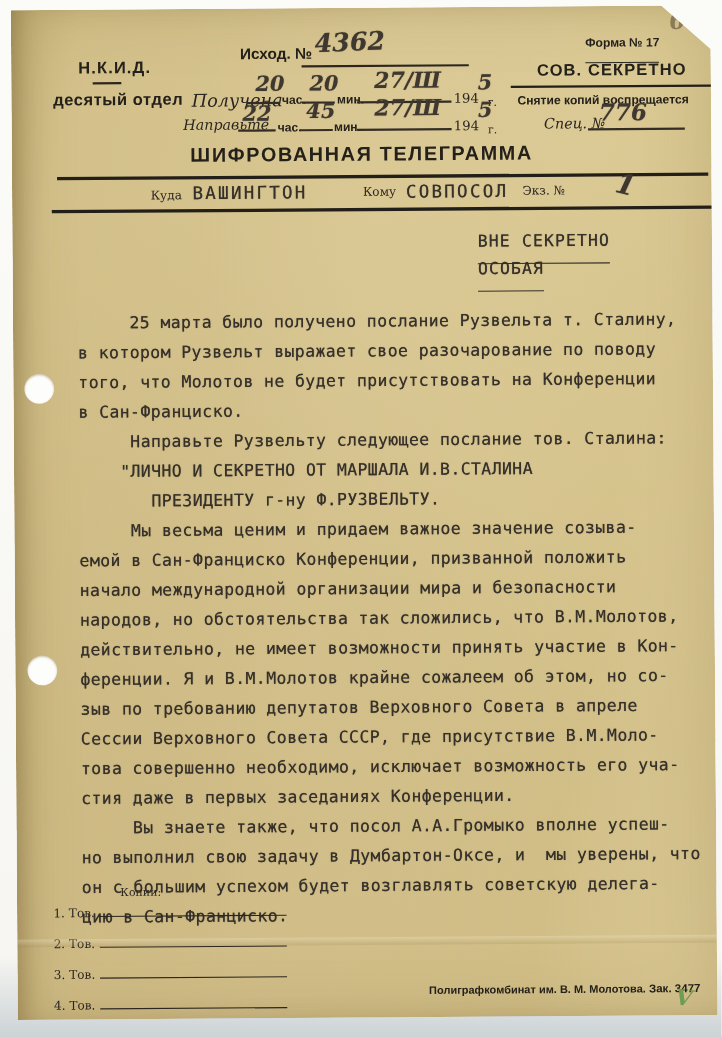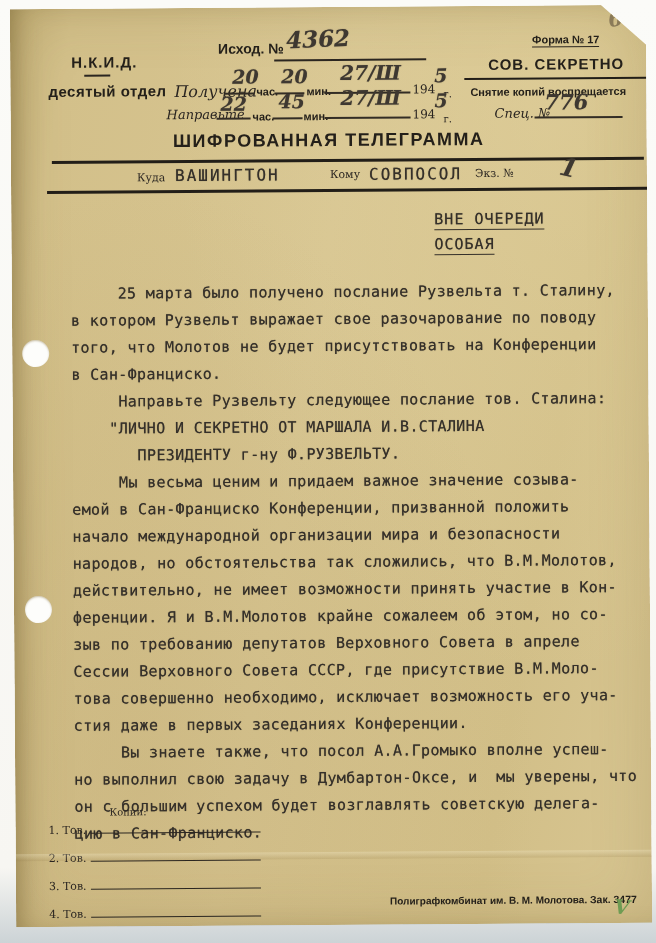--- a/index.html
+++ b/index.html
@@ -23,21 +23,21 @@
   .abs{position:absolute;}
   .typed{font-family:"DejaVu Sans Mono","Liberation Mono",monospace;color:#35302a;
          text-shadow:0 0 .7px rgba(45,40,32,.75);}
   .print{font-family:"Liberation Sans",sans-serif;font-weight:bold;color:#24201a;}
   .serif-sm{font-family:"DejaVu Serif",serif;color:#2a2521;}
   .ital{font-family:"DejaVu Serif",serif;font-style:italic;color:#2a2521;}
   .hand{font-family:"DejaVu Serif",serif;font-style:italic;font-weight:bold;color:#3e3831;
         text-shadow:0 0 1px rgba(60,52,40,.5);}
   .rule{background:#221e18;height:3px;}
   .seg{border-bottom:2px solid #332d25;height:1px;}
-  .typed-u{border-bottom:1.6px solid #35302a;padding-bottom:1px;}
+  .typed-u{border-bottom:1.6px solid #35302a;padding-bottom:11px;}
   .typed-line{white-space:pre;font-size:15px;line-height:27px;letter-spacing:.35px;}
   .hole{width:27px;height:27px;border-radius:50%;background:#fdfdfb;
         box-shadow:inset 0 1px 2px rgba(140,120,70,.45);}
   .crease{left:0;width:100%;height:7px;opacity:.5;
         background:linear-gradient(rgba(255,250,225,.5), rgba(120,95,45,.28));}
   .copy-row{font-family:"DejaVu Serif",serif;font-size:11px;color:#2a2521;}
   .copy-line{display:inline-block;width:170px;border-bottom:1.5px solid #2b2620;
         vertical-align:baseline;margin-left:4px;height:10px;}
 </style>
 </head>
@@ -95,21 +95,21 @@
 
   <div class="abs serif-sm" style="left:126px;top:163px;font-size:11px;">Куда</div>
   <div class="abs typed" style="left:164px;top:158px;font-size:16px;letter-spacing:2px;">ВАШИНГТОН</div>
   <div class="abs serif-sm" style="left:319px;top:161px;font-size:11px;text-align:center;">Кому</div>
   <div class="abs typed" style="left:358px;top:158px;font-size:16px;letter-spacing:2px;">СОВПОСОЛ</div>
   <div class="abs serif-sm" style="left:464px;top:161px;font-size:11px;">Экз. №</div>
   <div class="abs hand" style="left:549px;top:148px;font-size:25px;transform:rotate(14deg);">1</div>
 
   <div class="abs rule" style="left:36px;top:182px;width:600px;"></div>
 
-  <div class="abs typed typed-u" style="left:423px;top:204px;font-size:15px;letter-spacing:1px;">ВНЕ ОЧЕРЕДИ</div>
+  <div class="abs typed typed-u" style="left:423px;top:204px;font-size:15px;letter-spacing:1px;">ВНЕ СЕКРЕТНО</div>
   <div class="abs typed typed-u" style="left:423px;top:229px;font-size:15px;letter-spacing:1px;">ОСОБАЯ</div>
 
   <div class="abs typed" id="body-lines" style="left:59px;top:272px;width:570px;">
       <div class="typed-line">     25 марта было получено послание Рузвельта т. Сталину,</div>
       <div class="typed-line">в котором Рузвельт выражает свое разочарование по поводу</div>
       <div class="typed-line">того, что Молотов не будет присутствовать на Конференции</div>
       <div class="typed-line">в Сан-Франциско.</div>
       <div class="typed-line">     Направьте Рузвельту следующее послание тов. Сталина:</div>
       <div class="typed-line">    "ЛИЧНО И СЕКРЕТНО ОТ МАРШАЛА И.В.СТАЛИНА</div>
       <div class="typed-line">       ПРЕЗИДЕНТУ г-ну Ф.РУЗВЕЛЬТУ.</div>

